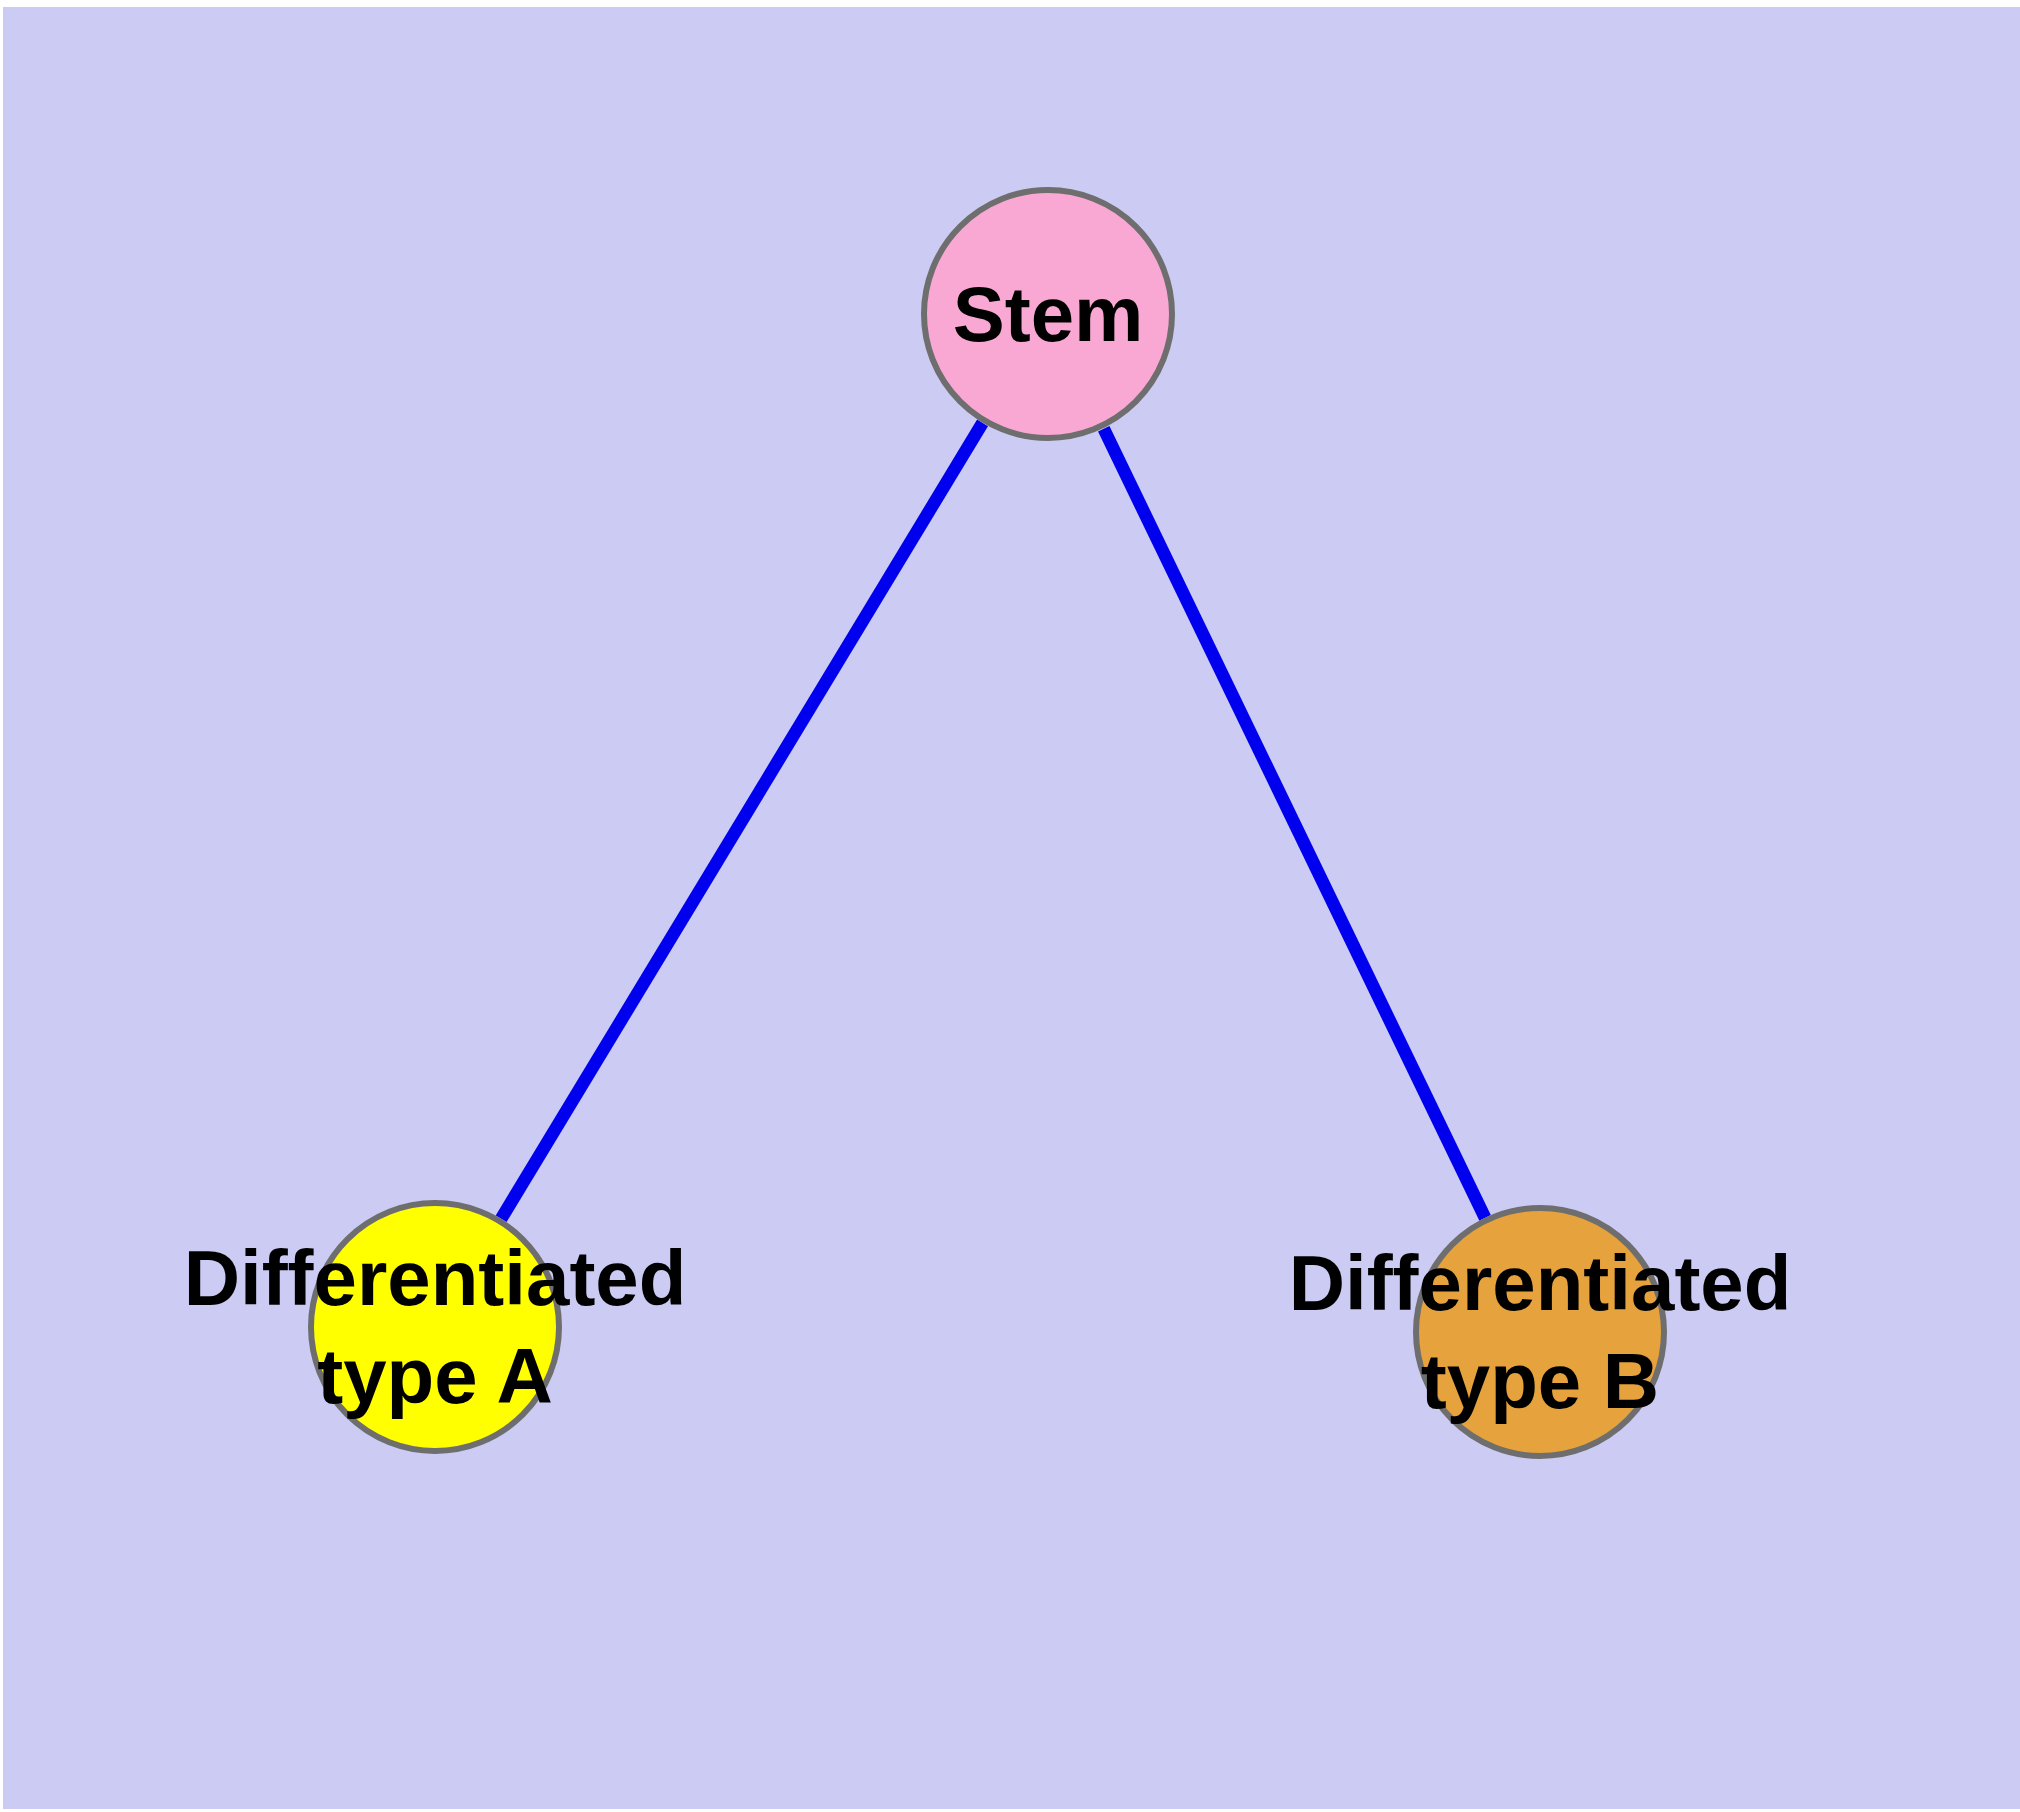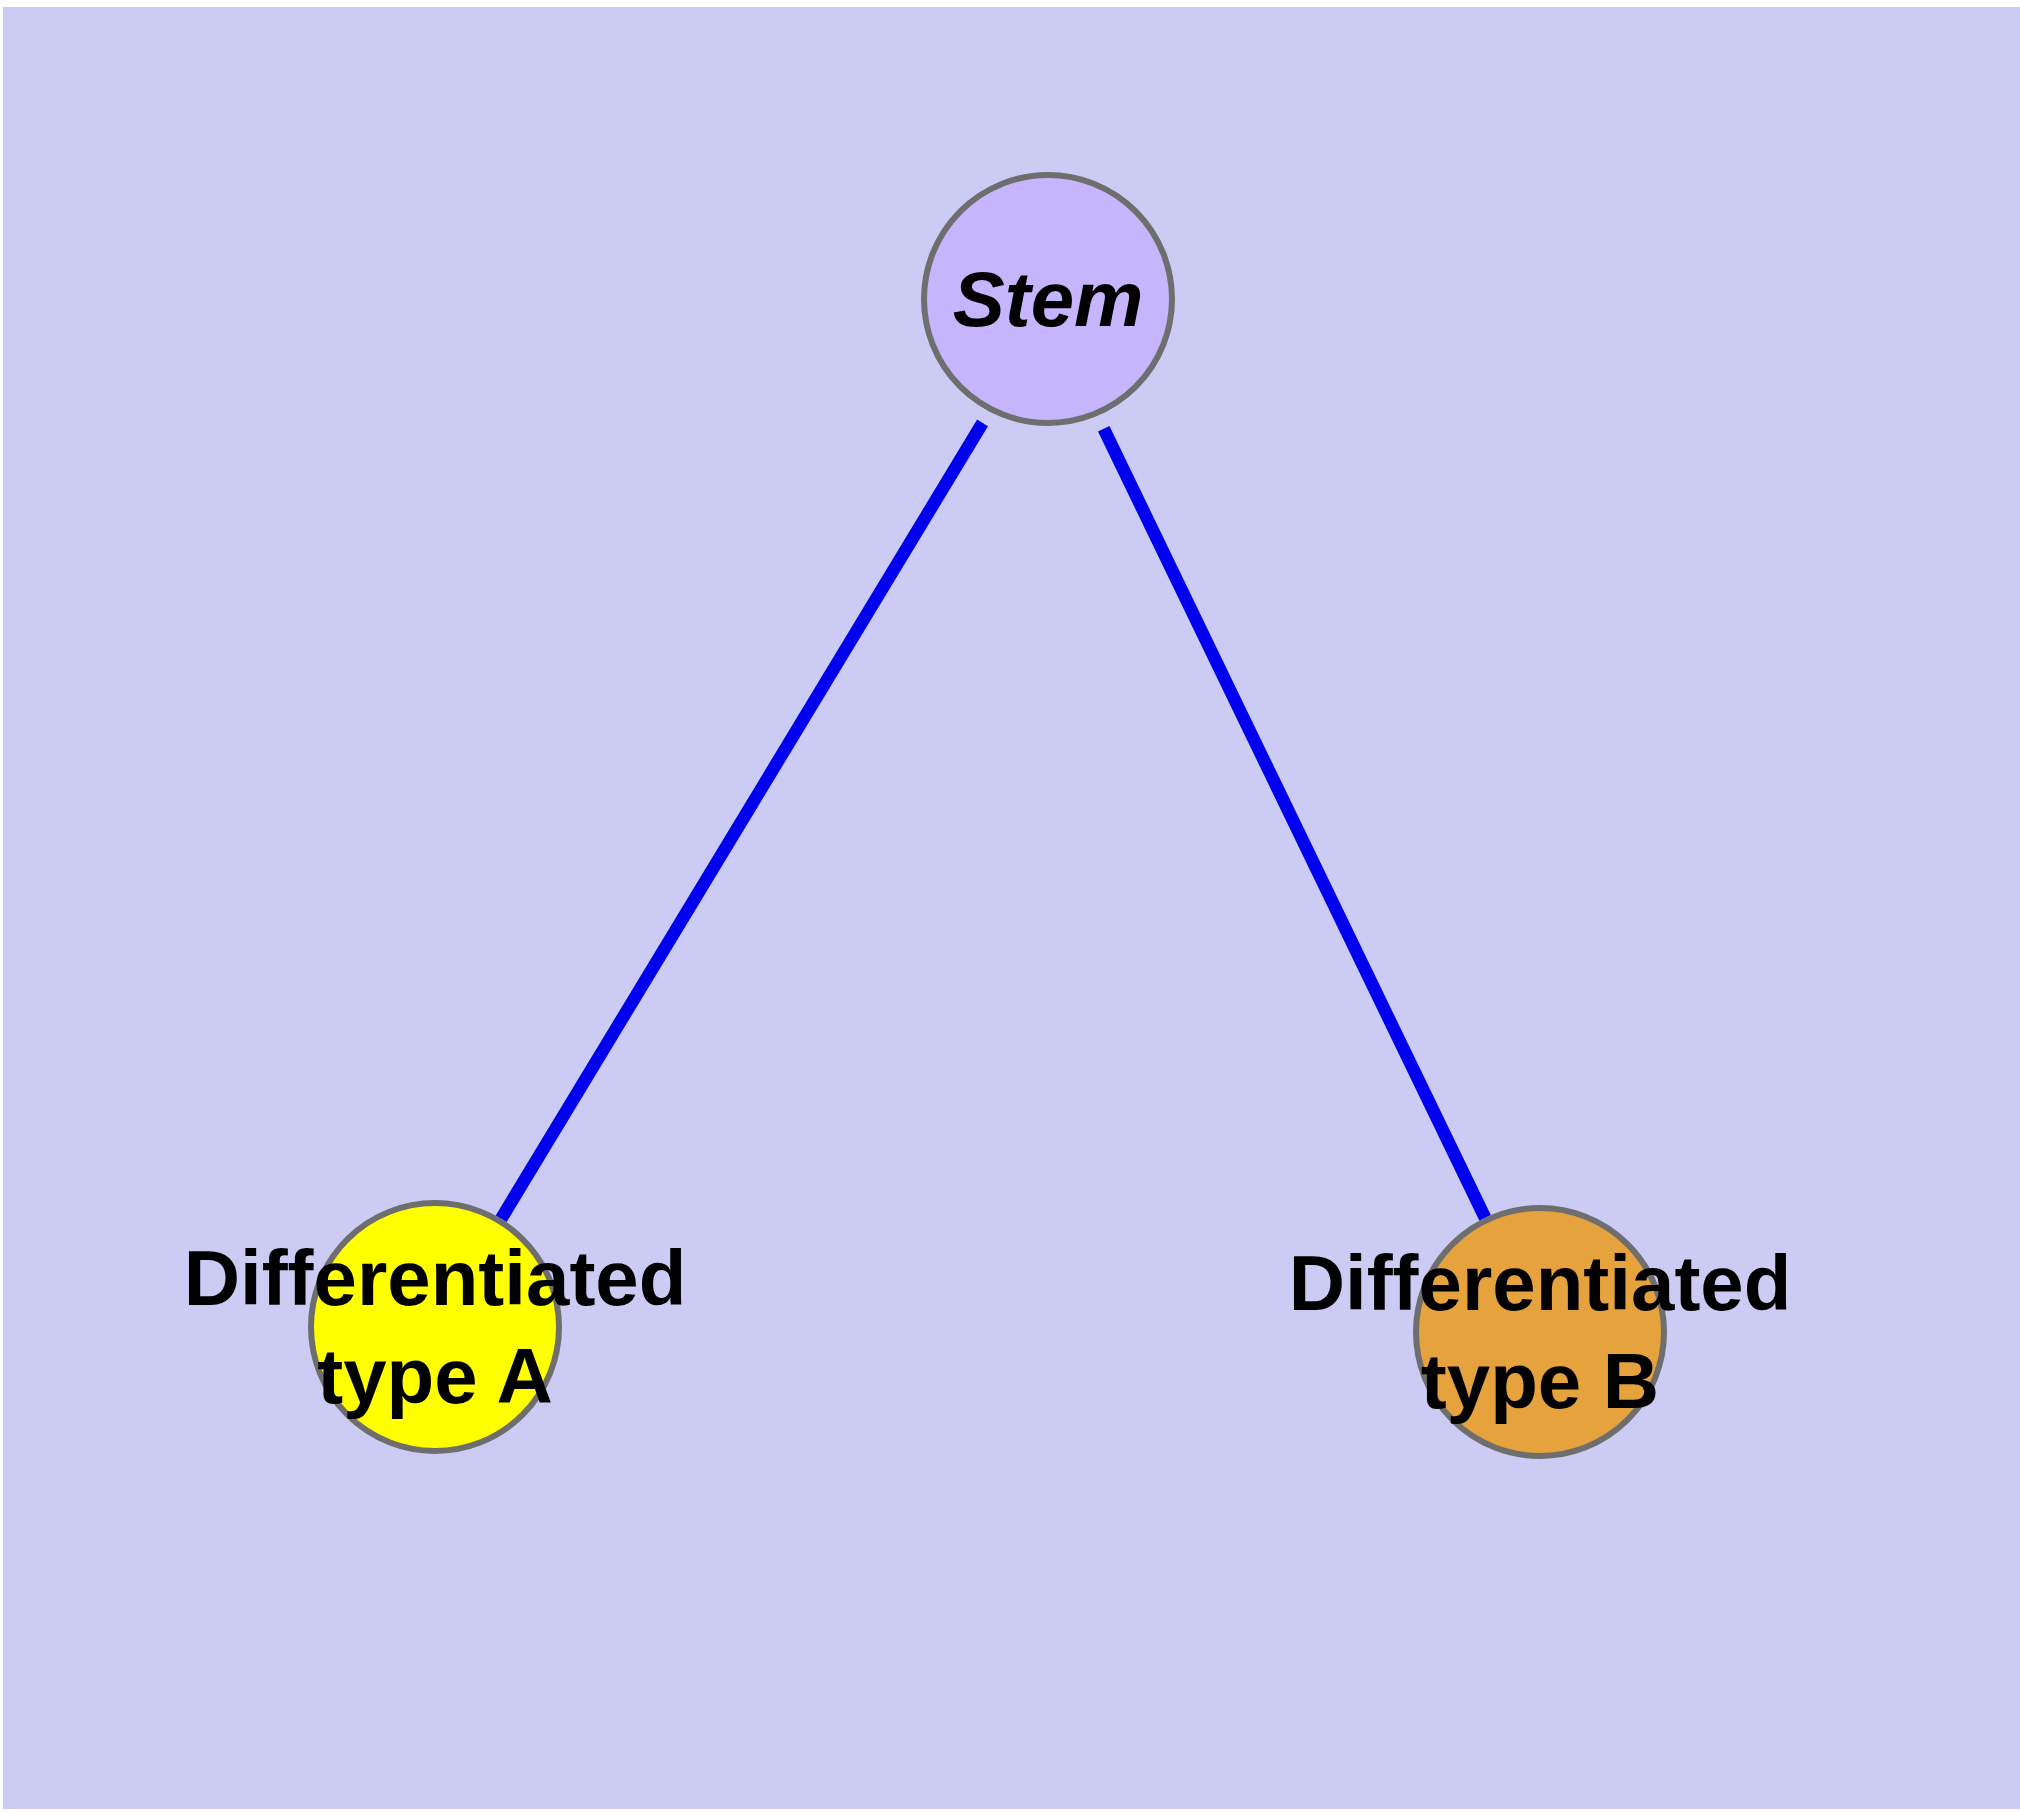--- a/index.html
+++ b/index.html
@@ -51,21 +51,21 @@
 
 <div class="canvas">
 
   <div class="bg" style="background: rgb(203, 203, 244);"></div>
 
   <svg class="edges-layer" viewBox="0 0 2384 2138">
     <line x1="1159" y1="499" x2="591" y2="1438" stroke="#0000ee" stroke-width="15"></line>
     <line x1="1302" y1="506" x2="1752" y2="1437" stroke="#0000ee" stroke-width="15"></line>
   </svg>
 
-  <div class="node" style="left: 921px; top: 172px; width: 254px; height: 254px; background: #c4b5fd; border-color: rgb(110, 110, 110); border-width: 6.8px; font-style: italic;">
+  <div class="node" style="left: 921px; top: 187px; width: 254px; height: 254px; background: #f9a8d4; border-color: rgb(110, 110, 110); border-width: 6.8px;">
     <div class="node-label">Stem</div>
   </div>
 
   <div class="node" style="left: 308px; top: 1200px; width: 254px; height: 254px; background: rgb(255, 255, 0); border-color: rgb(110, 110, 110); border-width: 6.8px;">
     <div class="node-label">Differentiated
 type A</div>
   </div>
 
   <div class="node" style="left: 1413px; top: 1205px; width: 254px; height: 254px; background: rgb(230, 162, 60); border-color: rgb(110, 110, 110); border-width: 6.8px;">
     <div class="node-label">Differentiated

